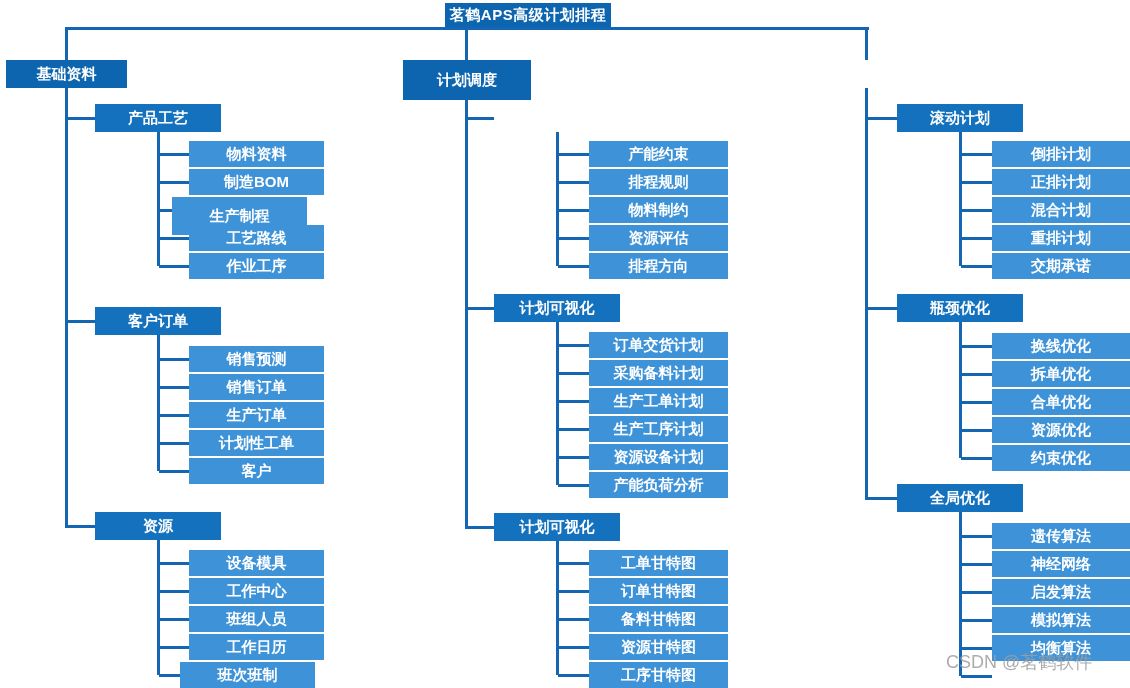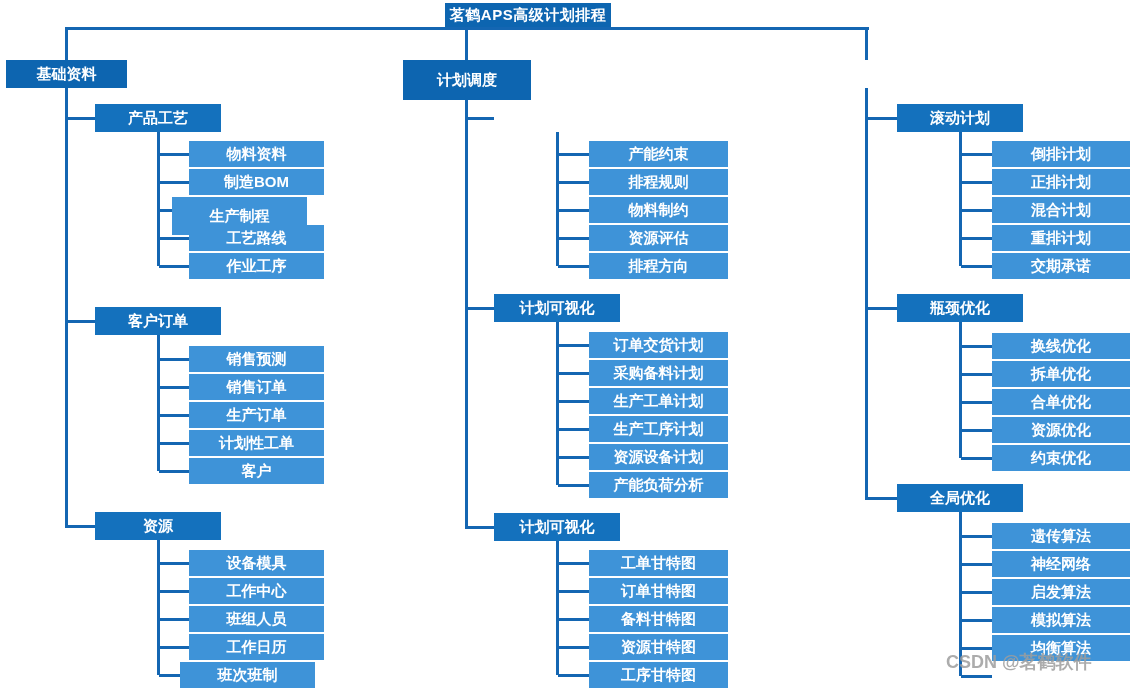--- a/index.html
+++ b/index.html
@@ -12,21 +12,21 @@
   .node{
     position:absolute;display:flex;align-items:center;justify-content:center;
     color:#ffffff;font-weight:bold;font-size:15px;white-space:nowrap;box-sizing:border-box;
   }
   .l1{background:var(--level1,#0d65b0);}
   .l2{background:var(--level2,#1471bd);}
   .l3{background:var(--level3,#3e93d8);}
   .hl{background:var(--highlight,#f59140);margin-top:37px;}
   .title{background:var(--level1,#0d65b0);letter-spacing:.5px;}
   .watermark{
-    position:absolute;left:946px;top:650px;font-size:18px;font-weight:bold;
+    position:absolute;left:946px;top:650px;font-size:18px;font-weight:normal;
     color:var(--watermark,#9e9e9e);opacity:.85;white-space:nowrap;z-index:5;
   }
 </style>
 </head>
 <body>
 
 <div id="stage">
 
   <svg class="lines" width="1130" height="688" fill="none" stroke="currentColor" stroke-width="3" shape-rendering="crispEdges">
     <path d="M65 28.5 H869 M66.5 28.5 V60 M466.5 28.5 V60 M866.5 28.5 V60"></path>

